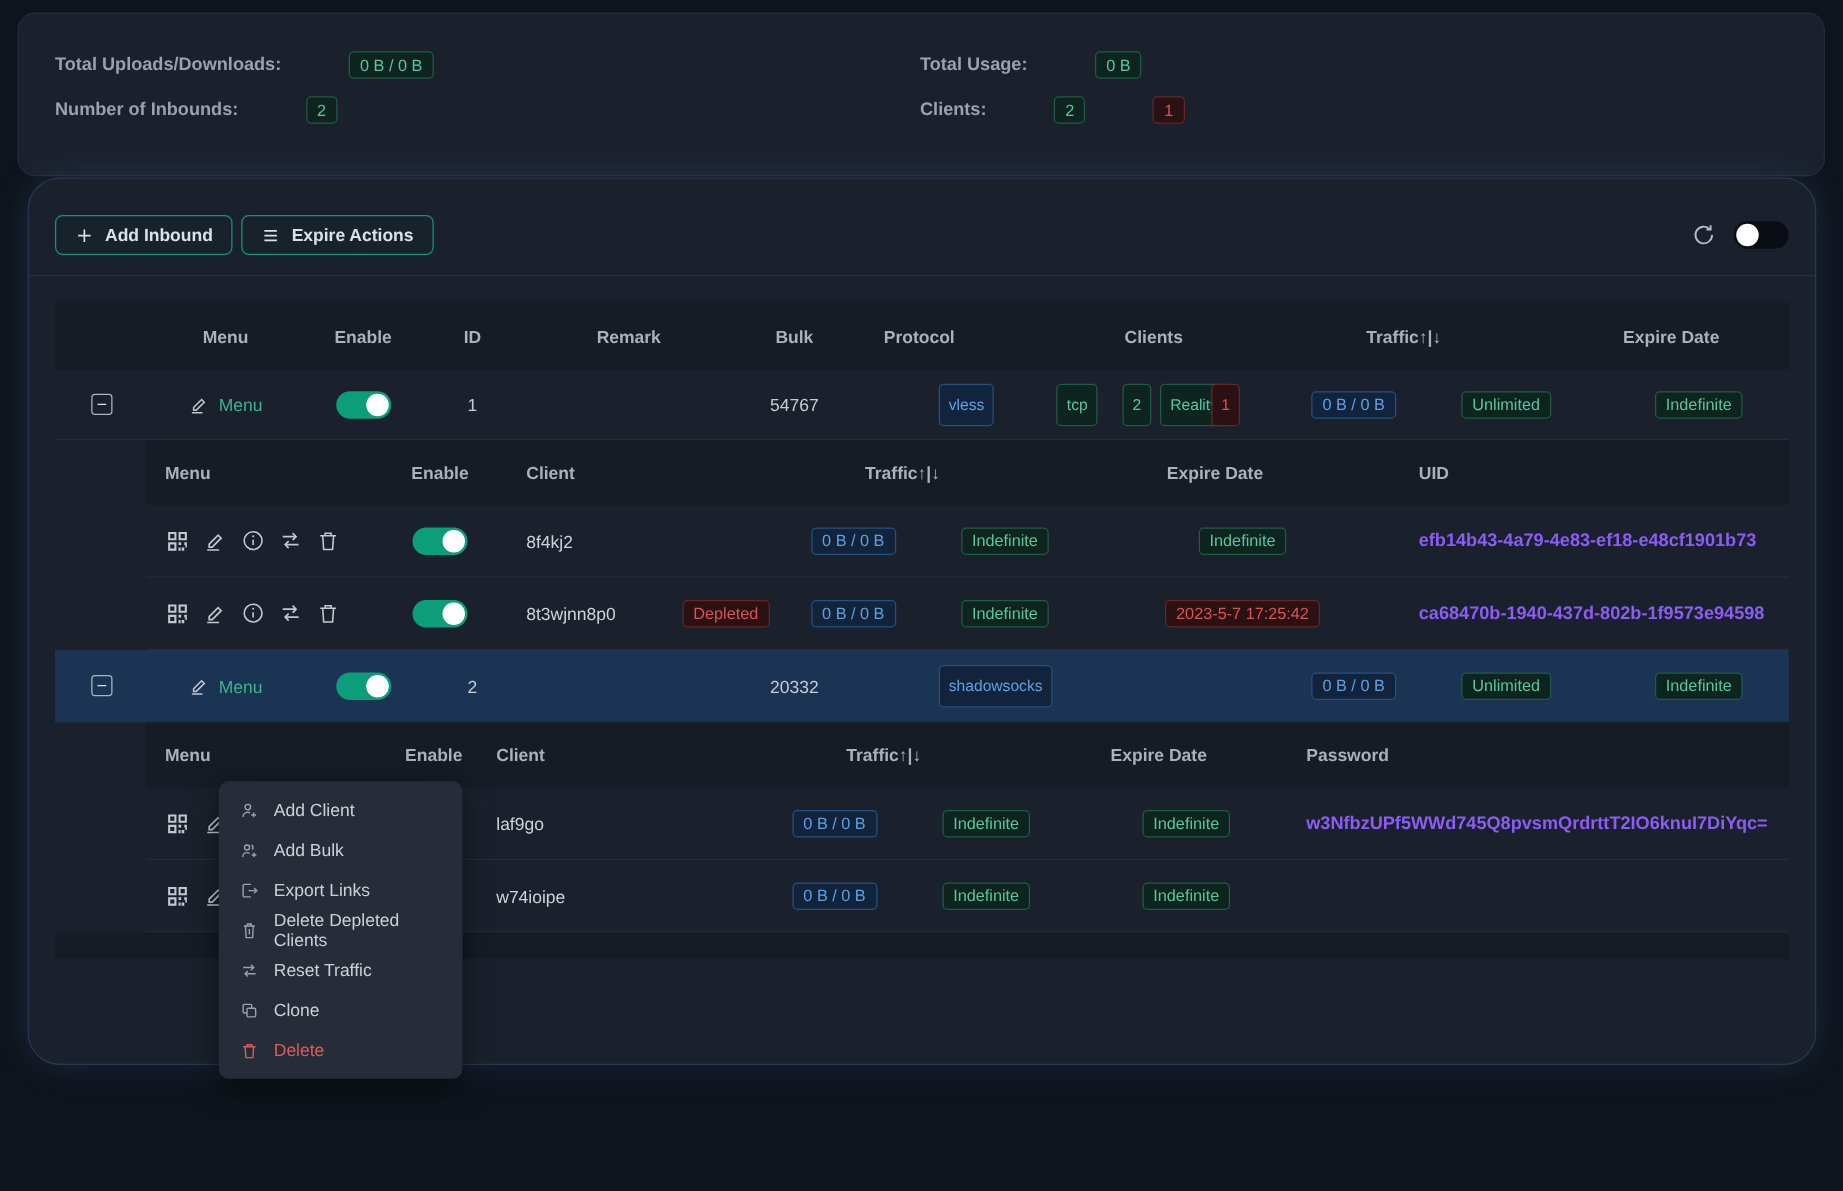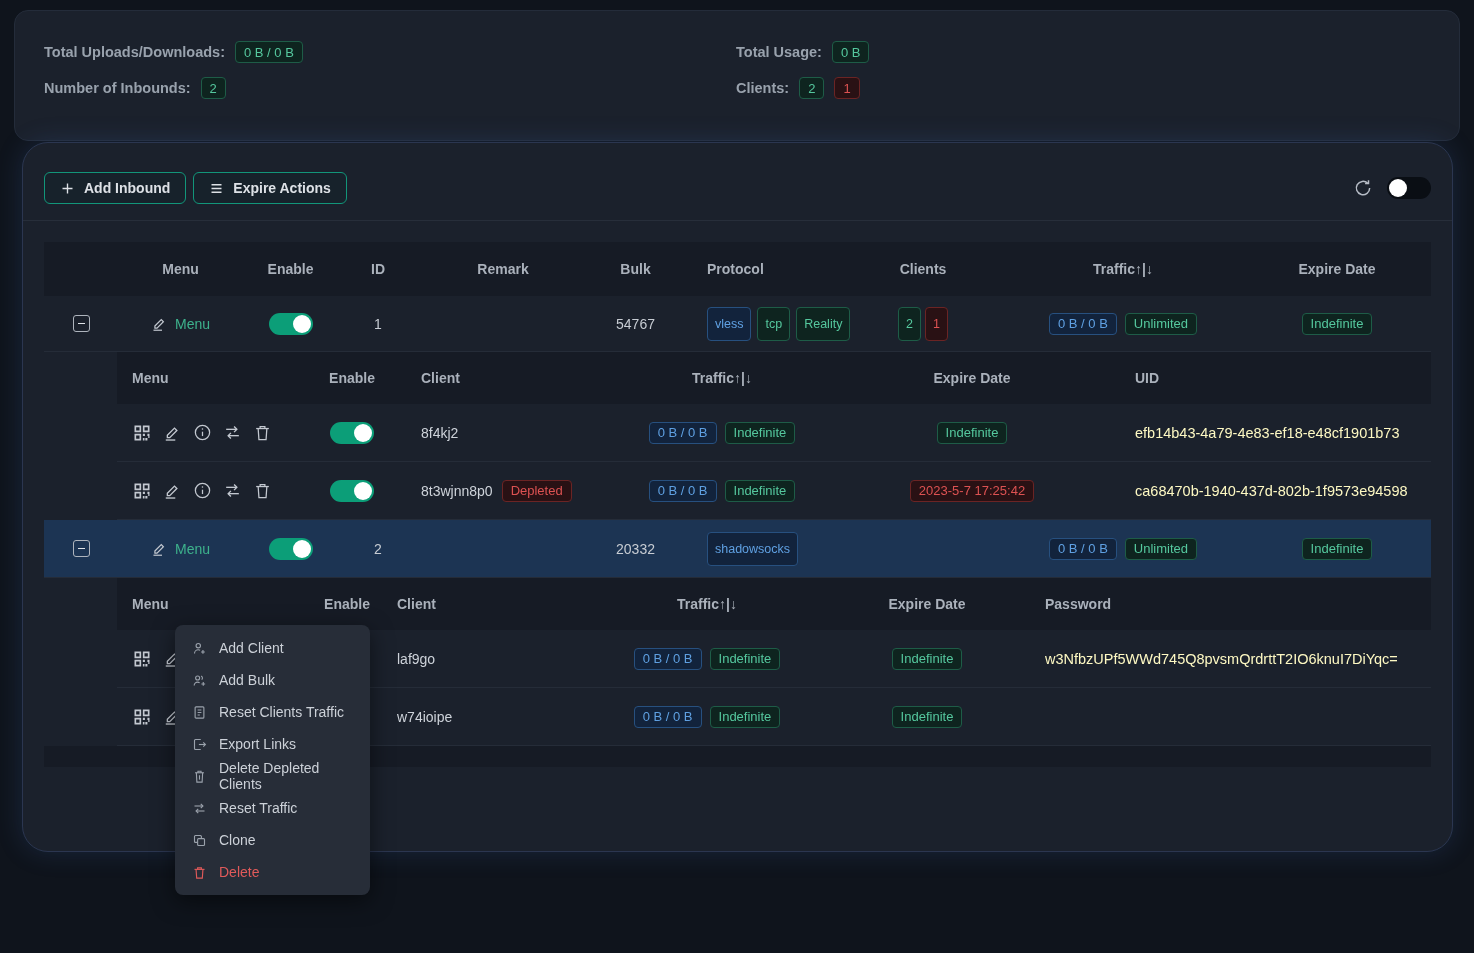--- a/index.html
+++ b/index.html
@@ -7,21 +7,21 @@
   body {
     background:#0f141c;
     font-family:"Liberation Sans", sans-serif;
     position:relative;
     overflow:hidden;
     color:#c7ccd3;
   }
   svg { display:block; }
 
   
-  .badge{display:inline-flex;align-items:center;padding:0 8px;height:22px;border-radius:4px;font-size:13px;border:1px solid;white-space:nowrap;}
+  .badge{display:inline-flex;align-items:center;padding:0 8px;height:22px;border-radius:4px;font-size:13px;border:1px solid;white-space:nowrap;margin-left:44px;}
   .badge.green{color:#55c89e;border-color:#1e5c47;background:#0e241f;}
   .badge.red{color:#dd5252;border-color:#6b2424;background:#291114;}
   .badge.blue{color:#5fa0e2;border-color:#27507f;background:#12233c;}
   .badge.sm{height:34px;padding:0 7px;font-size:12.5px;}
 
   
   .stats-card{position:absolute;left:14px;top:10px;width:1446px;height:131px;background:#1b212c;border:1px solid #242c3a;border-radius:14px;}
   .stats-grid{display:grid;grid-template-columns:692px 1fr;row-gap:10px;padding:28px 29px 0;}
   .stat{display:flex;align-items:center;gap:10px;height:26px;}
   .stat-label{color:#99a2ad;font-weight:700;font-size:14.5px;}
@@ -55,21 +55,21 @@
   .cell{display:flex;align-items:center;justify-content:center;gap:6px;min-width:0;}
   .cell.left{justify-content:flex-start;text-align:right;}
   .pl15{padding-left:15px;} .pl14{padding-left:14px;} .pl24{padding-left:24px;} .pl38{padding-left:38px;} .pl18{padding-left:18px;}
   .expander{width:17px;height:17px;border:1px solid #aeb4bd;border-radius:3px;display:flex;align-items:center;justify-content:center;background:transparent;cursor:pointer;padding:0;}
   .expander i{display:block;width:7px;border-top:1.5px solid #dfe3e8;}
   .menu-link{display:flex;align-items:center;gap:7px;color:#3db28c;cursor:pointer;}
   .menu-link svg{color:#c3c8d0;}
   .icon-strip{display:flex;align-items:center;gap:11px;color:#c3c8d0;}
   .icon-strip svg{cursor:pointer;}
   .client-id{color:#ced3da;}
-  .uid{color:#fef9c3;font-size:14.5px;white-space:nowrap;}
+  .uid{color:#8b5cf6;font-size:14.5px;white-space:nowrap;font-weight:bold;}
   .tfoot{height:21px;background:#161b25;}
 
   
   .context-menu{position:absolute;left:175px;top:625px;width:195px;background:#272d38;border-radius:8px;padding:7px 0;box-shadow:0 6px 22px rgba(0,0,0,.5);z-index:20;}
   .menu-item{display:flex;align-items:center;gap:12px;height:32px;padding:0 10px 0 17px;color:#ccd1d8;font-size:14px;cursor:pointer;}
   .menu-item svg{color:#9ba2ac;flex:0 0 auto;}
   .menu-item.danger{color:#e05a5a;}
   .menu-item.danger svg{color:#e05a5a;}
 </style>
 </head>
@@ -431,27 +431,20 @@
     <svg width="15" height="15" viewBox="0 0 24 24" fill="none" stroke="currentColor" stroke-width="1.8">
         <circle cx="9" cy="8" r="3.2"></circle>
         <path d="M3.5 20c0-3 2.5-5.5 5.5-5.5 1.2 0 2.3.4 3.2 1"></path>
         <path d="M14.5 4.8c1.3.5 2.2 1.8 2.2 3.2 0 1.1-.5 2-1.2 2.7"></path>
         <path d="M18 14.5v6M15 17.5h6"></path>
       </svg>
     <span>Add Bulk</span>
   </div>
   <div class="menu-item">
     <svg width="15" height="15" viewBox="0 0 24 24" fill="none" stroke="currentColor" stroke-width="1.8">
-        <rect x="5" y="3" width="14" height="18" rx="1.5"></rect>
-        <path d="M9 8h6M9 12h6M9 16h3.5"></path>
-      </svg>
-    <span>Reset Clients Traffic</span>
-  </div>
-  <div class="menu-item">
-    <svg width="15" height="15" viewBox="0 0 24 24" fill="none" stroke="currentColor" stroke-width="1.8">
         <path d="M14 4H5.5A1.5 1.5 0 0 0 4 5.5v13A1.5 1.5 0 0 0 5.5 20H14"></path>
         <path d="M11 12h10"></path>
         <path d="M18 8.5L21.5 12 18 15.5"></path>
       </svg>
     <span>Export Links</span>
   </div>
   <div class="menu-item">
     <svg width="15" height="15" viewBox="0 0 24 24" fill="none" stroke="currentColor" stroke-width="1.8">
         <path d="M5 6h14"></path>
         <path d="M9.5 6V3.5h5V6"></path>

